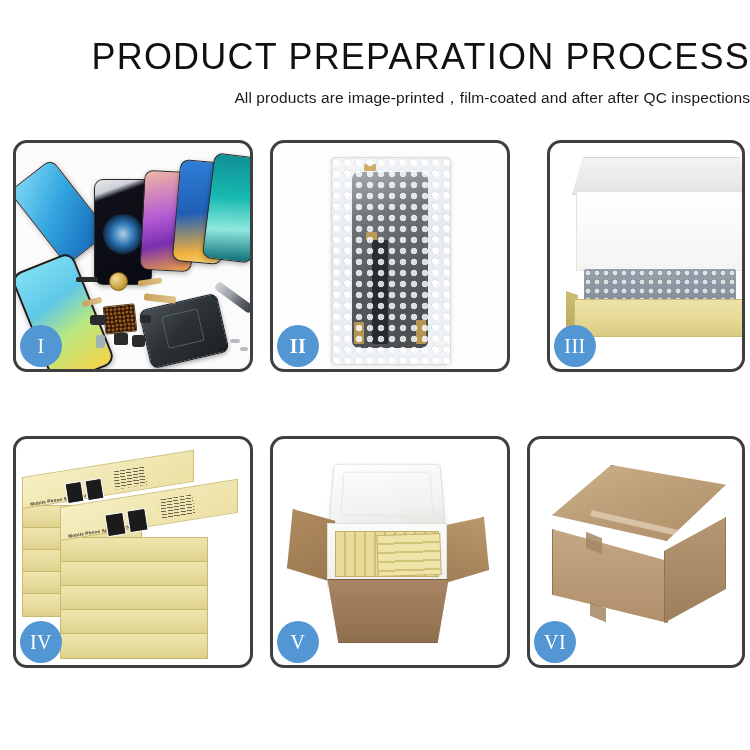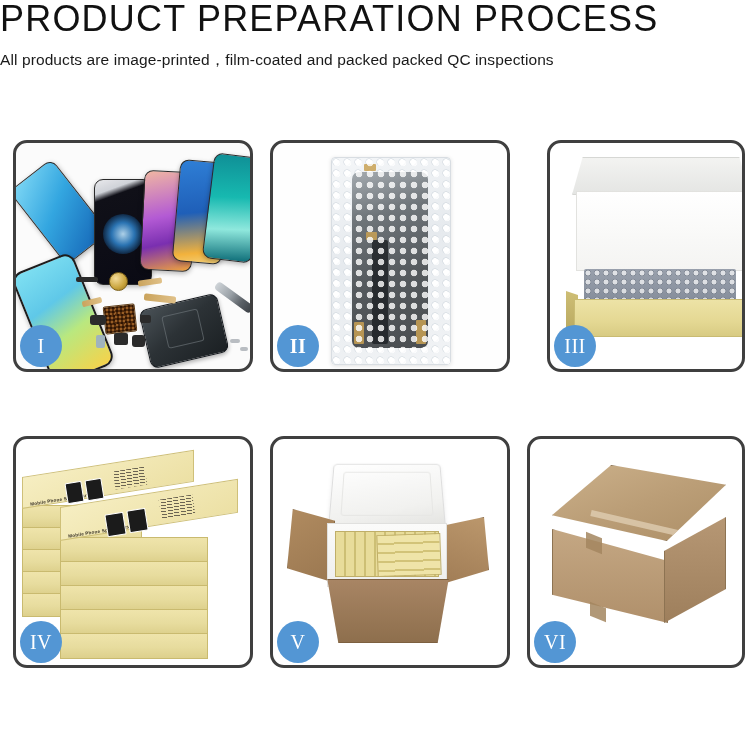--- a/index.html
+++ b/index.html
@@ -11,21 +11,22 @@
     width: 750px;
     height: 750px;
     font-family: "Liberation Sans", sans-serif;
     overflow: hidden;
     position: relative;
   }
 
   
   .header {
     width: 750px;
-    text-align: left;
+    padding-top: 38px;
+    text-align: right;
   }
   .title {
     font-family: "Liberation Sans", sans-serif;
     font-size: 36px;
     font-weight: 400;
     letter-spacing: 1.2px;
     color: #111111;
     line-height: 1.05;
     white-space: nowrap;
   }
@@ -397,21 +398,21 @@
     position: absolute;
     background: #a3865f;
     opacity: .85;
   }
 </style>
 </head>
 <body>
 
 <div class="header">
   <div class="title">PRODUCT PREPARATION PROCESS</div>
-  <div class="subtitle">All products are image-printed，film-coated and packed packed QC inspections</div>
+  <div class="subtitle">All products are image-printed，film-coated and after after QC inspections</div>
 </div>
 
 <div class="grid">
 
   <div class="panel p1">
     <div class="panel-stage">
       <div class="phone ph-a"></div>
       <div class="phone ph-b"></div>
       <div class="phone ph-c"></div>
       <div class="phone ph-d"></div>

